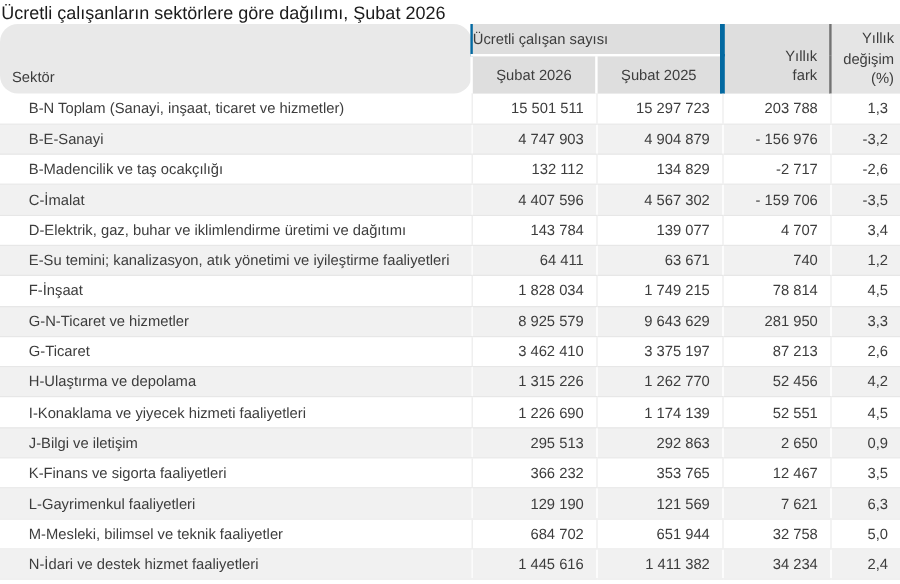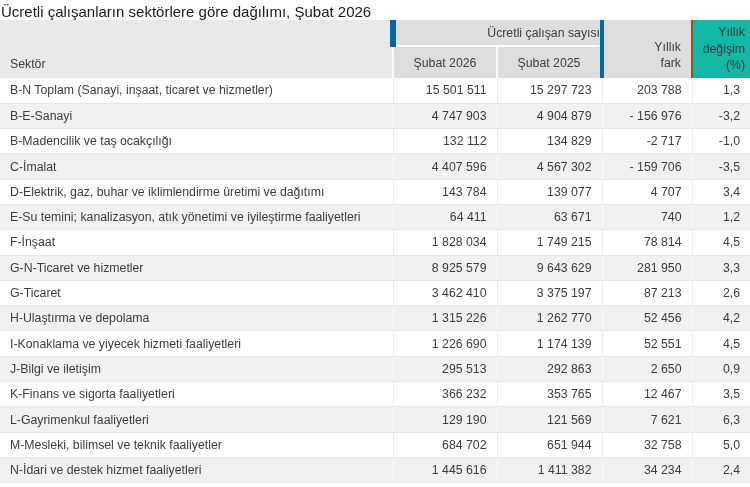--- a/index.html
+++ b/index.html
@@ -25,63 +25,64 @@
   thead th {
     font-weight: 400;
     font-size: 12.3px;
     color: #3d3d3d;
   }
   th.h-sector {
     background: #e9e9e9;
     text-align: left;
     vertical-align: bottom;
     padding: 0 0 7px 10px;
+    border-radius: 15px;
   }
   th.h-group {
     background: #dedede;
     height: 26px;
-    border-left: 6px solid #0369a1;
+    border-left: 2px solid #0369a1;
     border-bottom: 2px solid #fff;
-    text-align: right;
+    text-align: left;
     vertical-align: middle;
   }
   th.h-sub {
     background: #dedede;
     height: 32px;
     border-left: 2px solid #fff;
     text-align: center;
     vertical-align: middle;
   }
   th.h-diff {
     background: #dedede;
     border-left: 4px solid #0369a1;
     text-align: right;
     vertical-align: bottom;
     padding: 0 10px 6px 0;
   }
   th.h-change {
-    background: #14b8a6;
-    border-left: 2px solid #c2410c;
+    background: #e5e5e5;
+    border-left: 2px solid #737373;
     text-align: right;
     vertical-align: middle;
     padding-right: 10px;
   }
   .wrap-diff   { display: inline-block; width: 38px; text-align: right; line-height: 1.35; }
   .wrap-change { display: inline-block; width: 52px; text-align: right; line-height: 1.35; }
   
   tbody td {
     height: 25.3px;
     font-size: 12.3px;
     color: #3d3d3d;
     border-bottom: 1px solid #e7e7e7;
     vertical-align: middle;
     overflow: hidden;
     white-space: nowrap;
   }
-  td.c-sector { text-align: left; padding-left: 10px; }
+  td.c-sector { text-align: left; padding-left: 24px; }
   td.c-num    { text-align: right; padding-right: 10px; }
   tbody td + td { border-left: 1px solid #ececec; }
   tbody tr:nth-child(even) td { background: #f1f1f1; }
   tbody tr:nth-child(even) td + td { border-left-color: #fbfbfb; }
   tbody tr:nth-child(odd) td { background: #ffffff; }
 </style>
 </head>
 <body>
 
 <div class="page-title">Ücretli çalışanların sektörlere göre dağılımı, Şubat 2026</div>
@@ -119,21 +120,21 @@
       <td class="c-num">4 747 903</td>
       <td class="c-num">4 904 879</td>
       <td class="c-num">- 156 976</td>
       <td class="c-num">-3,2</td>
     </tr>
     <tr>
       <td class="c-sector">B-Madencilik ve taş ocakçılığı</td>
       <td class="c-num">132 112</td>
       <td class="c-num">134 829</td>
       <td class="c-num">-2 717</td>
-      <td class="c-num">-1,0</td>
+      <td class="c-num">-2,6</td>
     </tr>
     <tr>
       <td class="c-sector">C-İmalat</td>
       <td class="c-num">4 407 596</td>
       <td class="c-num">4 567 302</td>
       <td class="c-num">- 159 706</td>
       <td class="c-num">-3,5</td>
     </tr>
     <tr>
       <td class="c-sector">D-Elektrik, gaz, buhar ve iklimlendirme üretimi ve dağıtımı</td>

